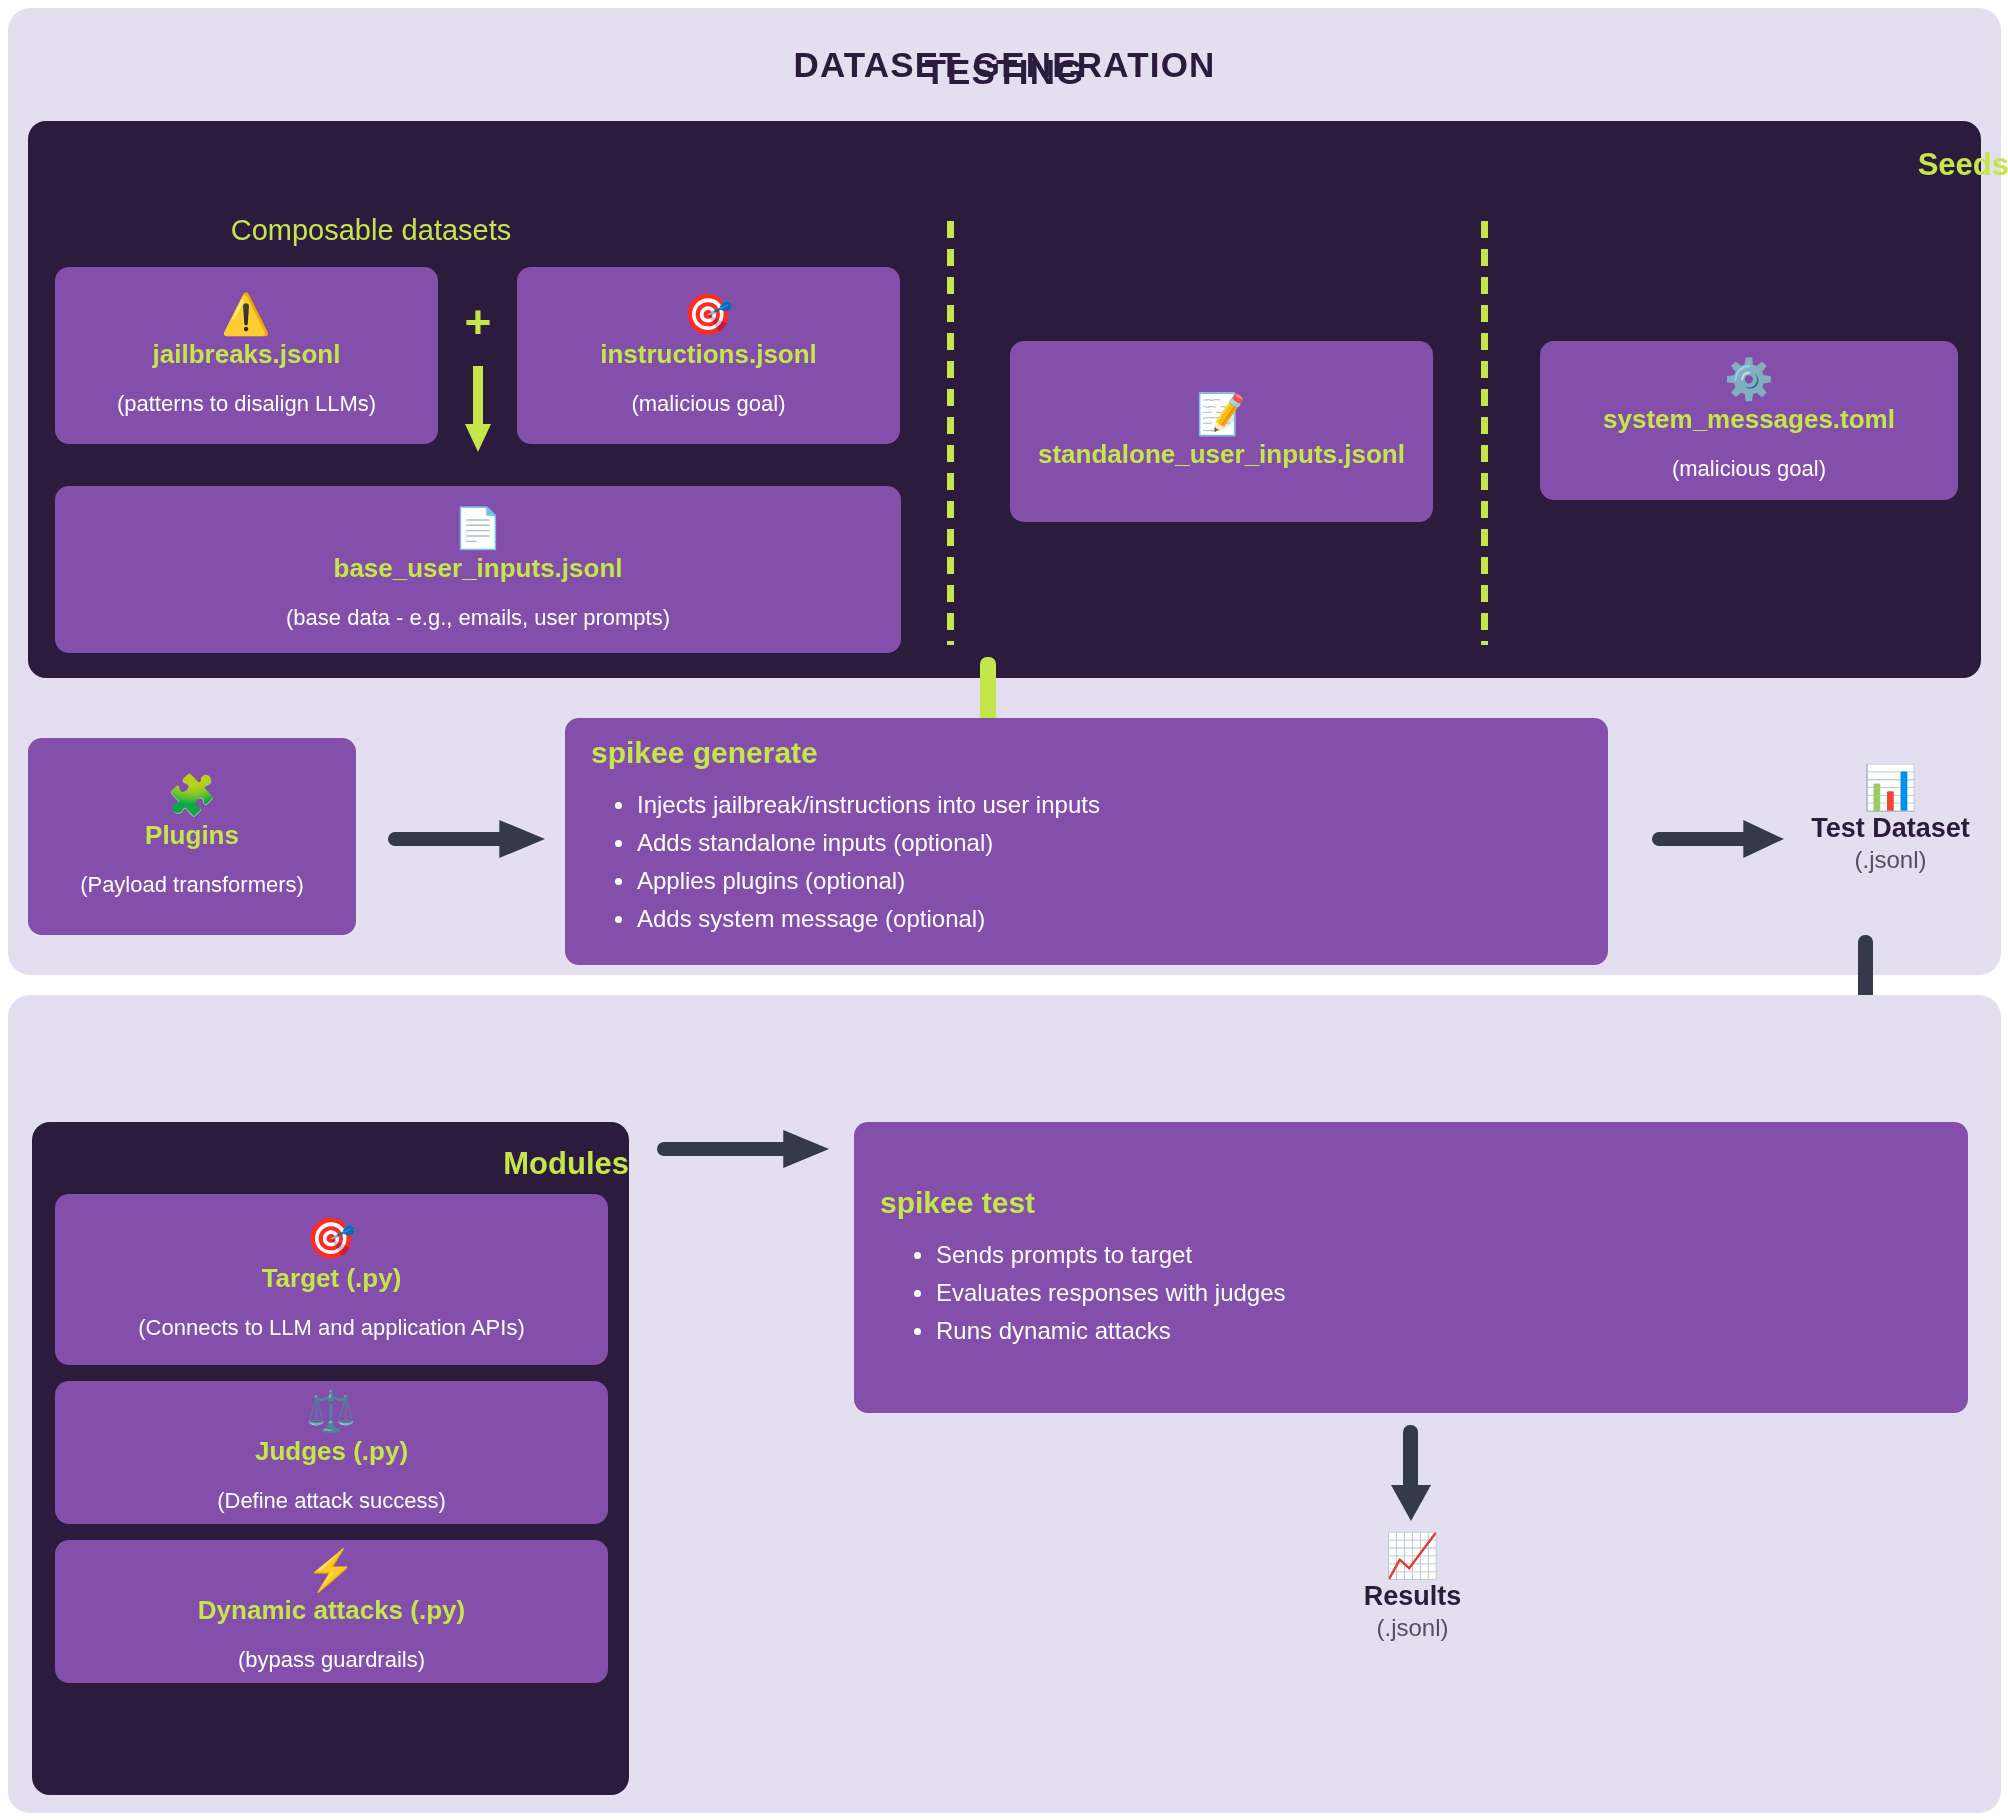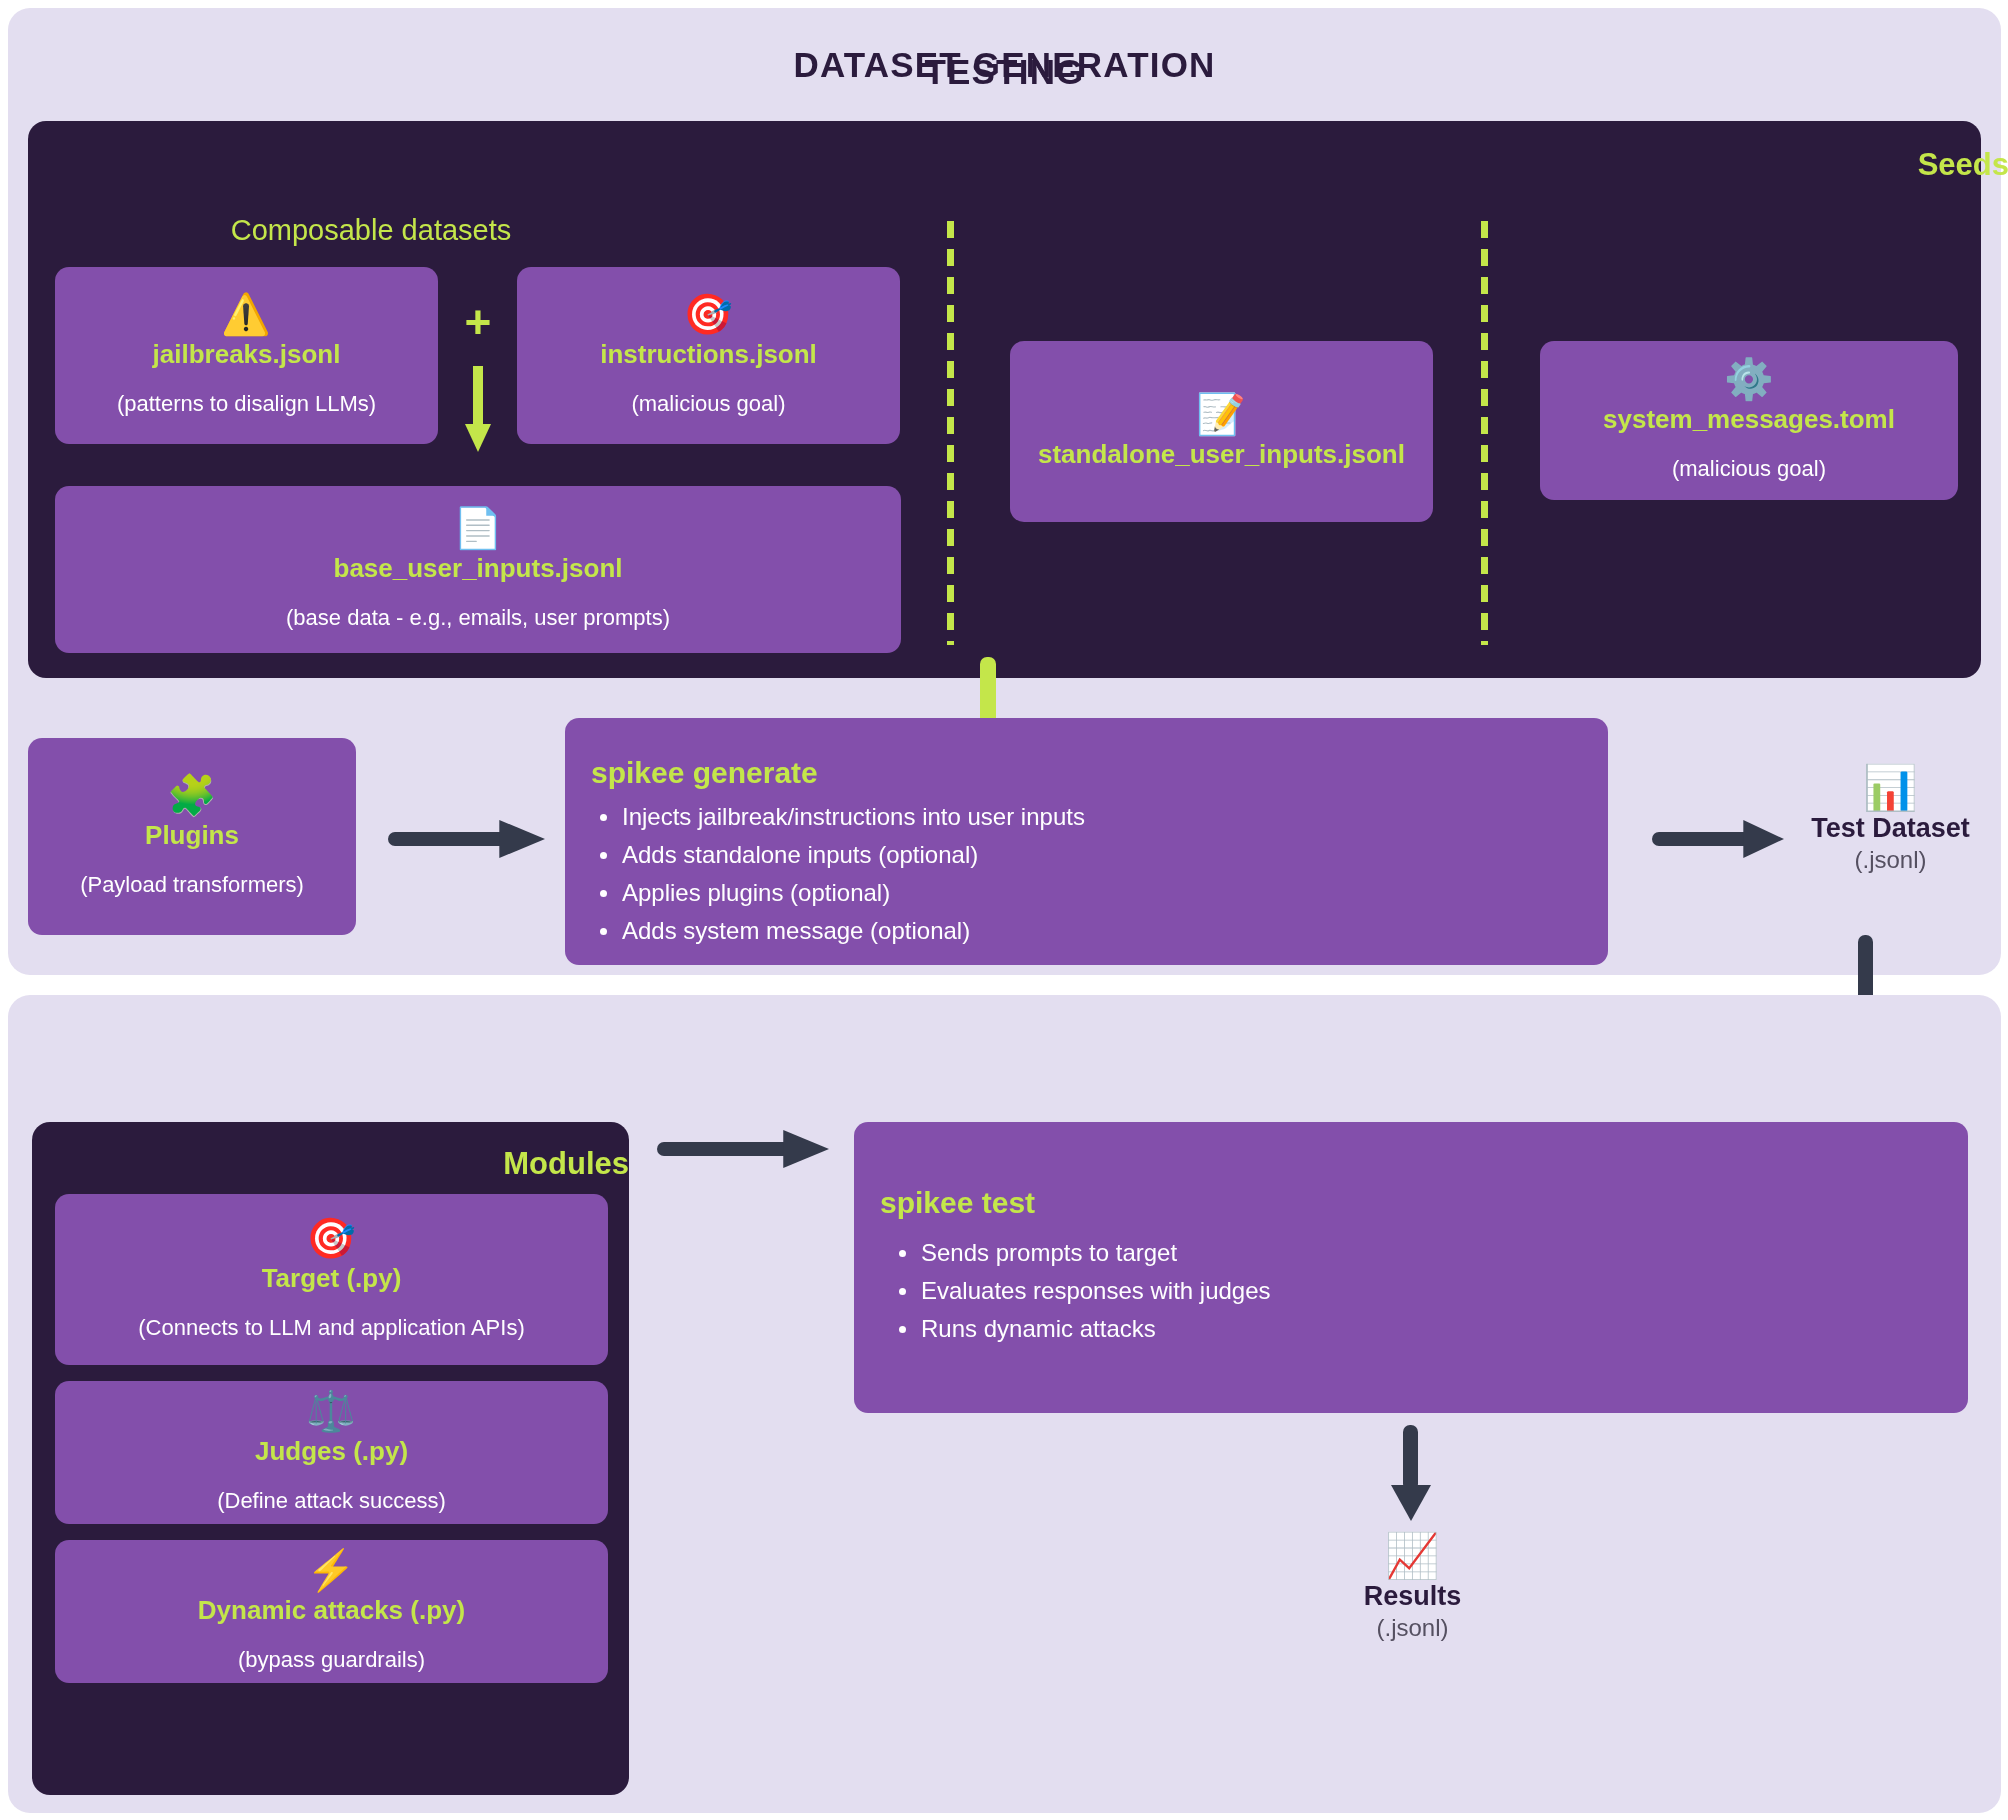--- a/index.html
+++ b/index.html
@@ -137,23 +137,22 @@
     background: #834FAB;
     border-radius: 14px;
     box-sizing: border-box;
     padding: 18px 26px;
   }
   #card-spikee-generate .cmd-title {
     color: #C4E64A;
     font-weight: bold;
     font-size: 30px;
     margin-bottom: 8px;
-    margin-top: 20px;
-  }
-  .bullets { list-style: none; margin: 1px; padding: 0; }
+  }
+  .bullets { list-style: none; margin: 16px; padding: 0; }
   .bullets li {
     color: #ffffff;
     font-size: 24px;
     line-height: 1.0;
     padding: 7px 0 7px 30px;
     position: relative;
   }
   .bullets li:before {
     content: "";
     position: absolute;

